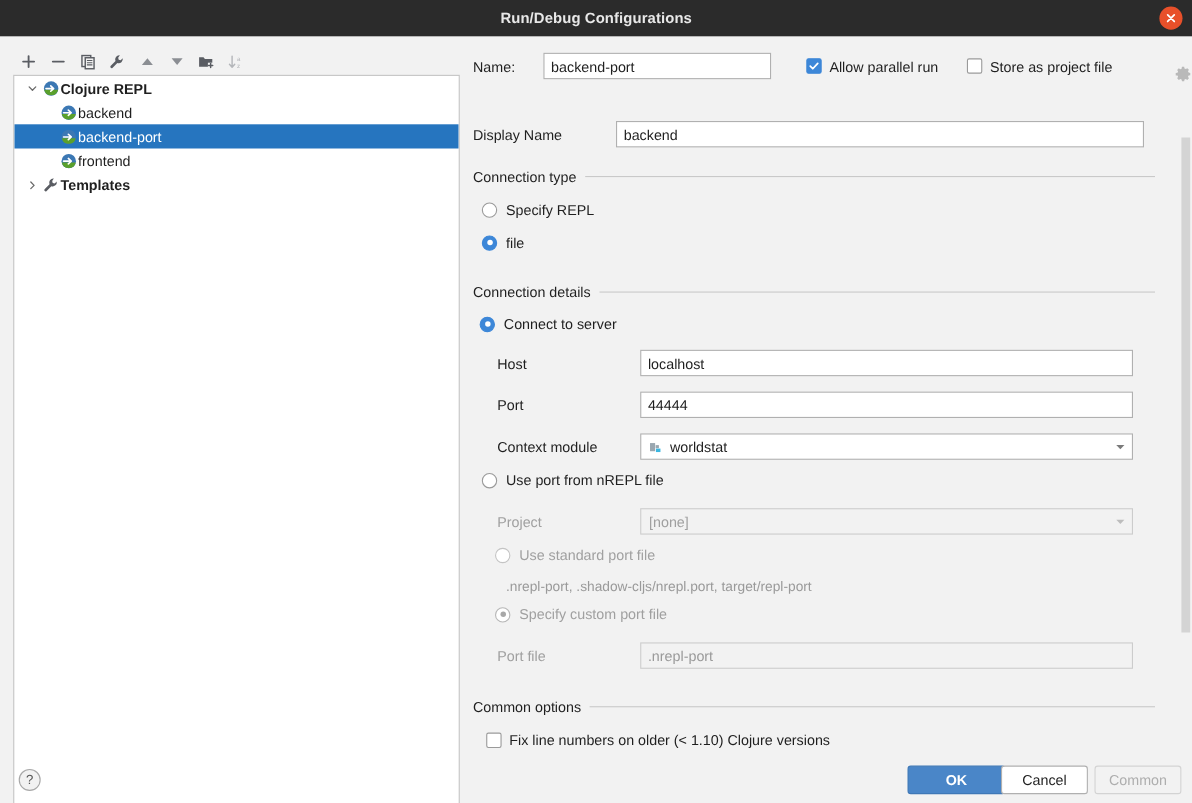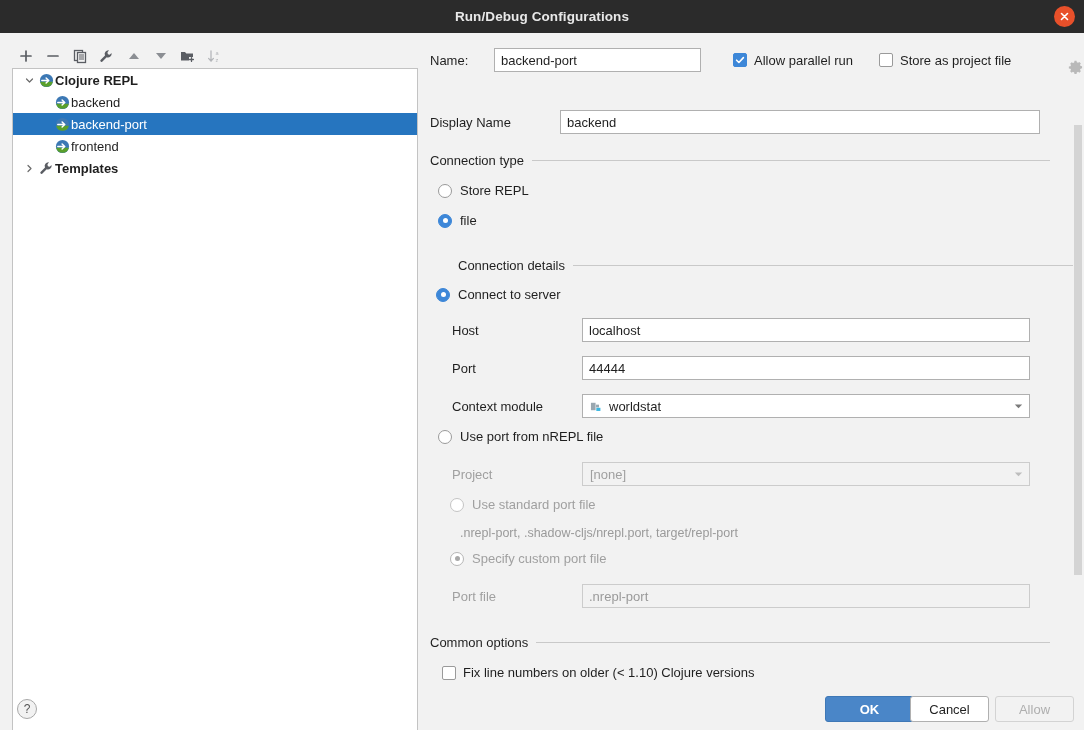--- a/index.html
+++ b/index.html
@@ -350,30 +350,30 @@
       <input class="txt" id="display-input" type="text" value="backend" style="">
     </div>
 
     <div class="section" style="top:113px;">
       <span class="section-title">Connection type</span>
       <span class="section-rule"></span>
     </div>
 
     <div class="radio-row" style="top:143px; left:8px;">
       <span class="radio"></span>
-      <span class="radio-label">Store REPL</span>
+      <span class="radio-label">Specify REPL</span>
     </div>
     <div class="radio-row" style="top:173px; left:8px;">
       <span class="radio on">
           <span class="dot"></span>
         </span>
       <span class="radio-label">file</span>
     </div>
 
-    <div class="section" style="top:218px;margin-left:28px;">
+    <div class="section" style="top:218px;">
       <span class="section-title">Connection details</span>
       <span class="section-rule"></span>
     </div>
 
     <div class="radio-row" style="top:247px; left:6px;">
       <span class="radio on">
           <span class="dot"></span>
         </span>
       <span class="radio-label">Connect to server</span>
     </div>
@@ -460,16 +460,16 @@
     </div>
 
   </div>
 
   <div class="bottom">
     <div class="help-btn">
       <span>?</span>
     </div>
     <div class="btn btn-ok">OK</div>
     <div class="btn btn-cancel">Cancel</div>
-    <div class="btn btn-apply">Allow</div>
+    <div class="btn btn-apply">Common</div>
   </div>
 
 </div>
 
 </body></html>

